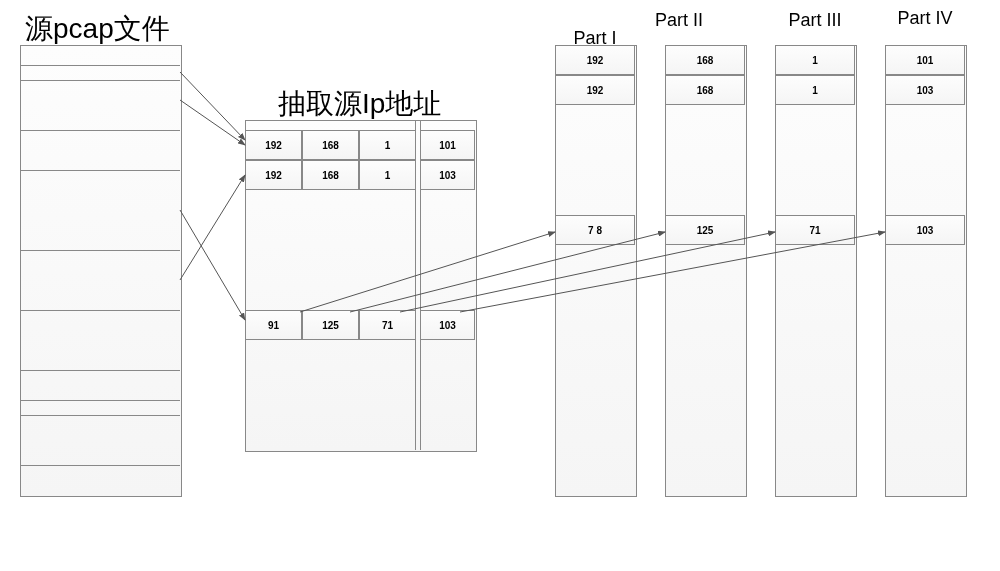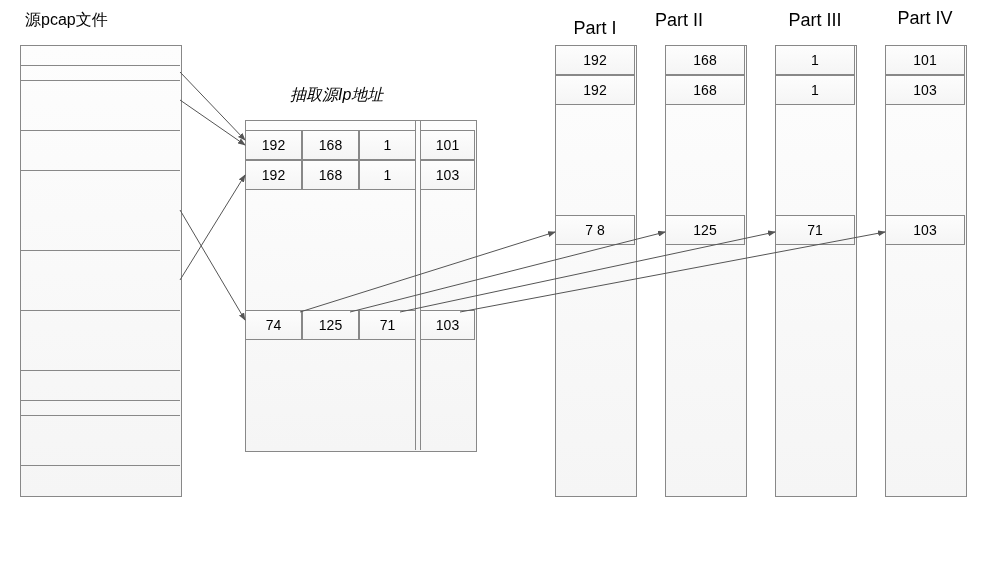--- a/index.html
+++ b/index.html
@@ -7,37 +7,38 @@
     padding: 20px;
     font-family: "Microsoft YaHei", "SimHei", Arial, sans-serif;
     background: #ffffff;
     width: 1000px;
     height: 571px;
     box-sizing: border-box;
     position: relative;
   }
   .label {
     position: absolute;
-    font-size: 16px;
+    font-size: 28px;
     color: #000;
   }
   .column {
     position: absolute;
     border: 1px solid #888;
     background: linear-gradient(to bottom, #fdfdfd, #f5f5f5);
   }
   .cell {
     position: absolute;
     border: 1px solid #888;
     background: linear-gradient(to bottom, #fdfdfd, #f5f5f5);
-    font-size: 14px;
+    font-size: 10px;
     display: flex;
     align-items: center;
     justify-content: center;
     box-sizing: border-box;
+    font-weight: bold;
   }
   .small-label {
     position: absolute;
     font-size: 18px;
     color: #000;
     text-align: center;
   }
   svg {
     position: absolute;
     top: 0;
@@ -60,43 +61,43 @@
 <div class="divider" style="left:20px; top:80px; width:160px;"></div>
 <div class="divider" style="left:20px; top:130px; width:160px;"></div>
 <div class="divider" style="left:20px; top:170px; width:160px;"></div>
 <div class="divider" style="left:20px; top:250px; width:160px;"></div>
 <div class="divider" style="left:20px; top:310px; width:160px;"></div>
 <div class="divider" style="left:20px; top:370px; width:160px;"></div>
 <div class="divider" style="left:20px; top:400px; width:160px;"></div>
 <div class="divider" style="left:20px; top:415px; width:160px;"></div>
 <div class="divider" style="left:20px; top:465px; width:160px;"></div>
 
-<div class="label" style="left:290px; top:85px;font-style:italic;">抽取源Ip地址</div>
+<div class="label" style="left:278px; top:85px;">抽取源Ip地址</div>
 
 <div class="column" style="left:245px; top:120px; width:230px; height:330px;"></div>
 
 <div style="position:absolute; left:415px; top:120px; width:0; height:330px; border-left:1px solid #888;"></div>
 <div style="position:absolute; left:420px; top:120px; width:0; height:330px; border-left:1px solid #888;"></div>
 
 <div class="cell" style="left:245px; top:130px; width:57px; height:30px;">192</div>
 <div class="cell" style="left:302px; top:130px; width:57px; height:30px;">168</div>
 <div class="cell" style="left:359px; top:130px; width:57px; height:30px;">1</div>
 <div class="cell" style="left:420px; top:130px; width:55px; height:30px;">101</div>
 
 <div class="cell" style="left:245px; top:160px; width:57px; height:30px;">192</div>
 <div class="cell" style="left:302px; top:160px; width:57px; height:30px;">168</div>
 <div class="cell" style="left:359px; top:160px; width:57px; height:30px;">1</div>
 <div class="cell" style="left:420px; top:160px; width:55px; height:30px;">103</div>
 
-<div class="cell" style="left:245px; top:310px; width:57px; height:30px;">74</div>
+<div class="cell" style="left:245px; top:310px; width:57px; height:30px;">91</div>
 <div class="cell" style="left:302px; top:310px; width:57px; height:30px;">125</div>
 <div class="cell" style="left:359px; top:310px; width:57px; height:30px;">71</div>
 <div class="cell" style="left:420px; top:310px; width:55px; height:30px;">103</div>
 
-<div class="small-label" style="left:555px; top:18px; width:80px;">Part I</div>
+<div class="small-label" style="left:555px; top:28px; width:80px;">Part I</div>
 <div class="small-label" style="left:639px; top:10px; width:80px;">Part II</div>
 <div class="small-label" style="left:775px; top:10px; width:80px;">Part III</div>
 <div class="small-label" style="left:885px; top:8px; width:80px;">Part IV</div>
 
 <div class="column" style="left:555px; top:45px; width:80px; height:450px;"></div>
 <div class="cell" style="left:555px; top:45px; width:80px; height:30px;">192</div>
 <div class="cell" style="left:555px; top:75px; width:80px; height:30px;">192</div>
 <div class="cell" style="left:555px; top:215px; width:80px; height:30px;">7 8</div>
 
 <div class="column" style="left:665px; top:45px; width:80px; height:450px;"></div>

